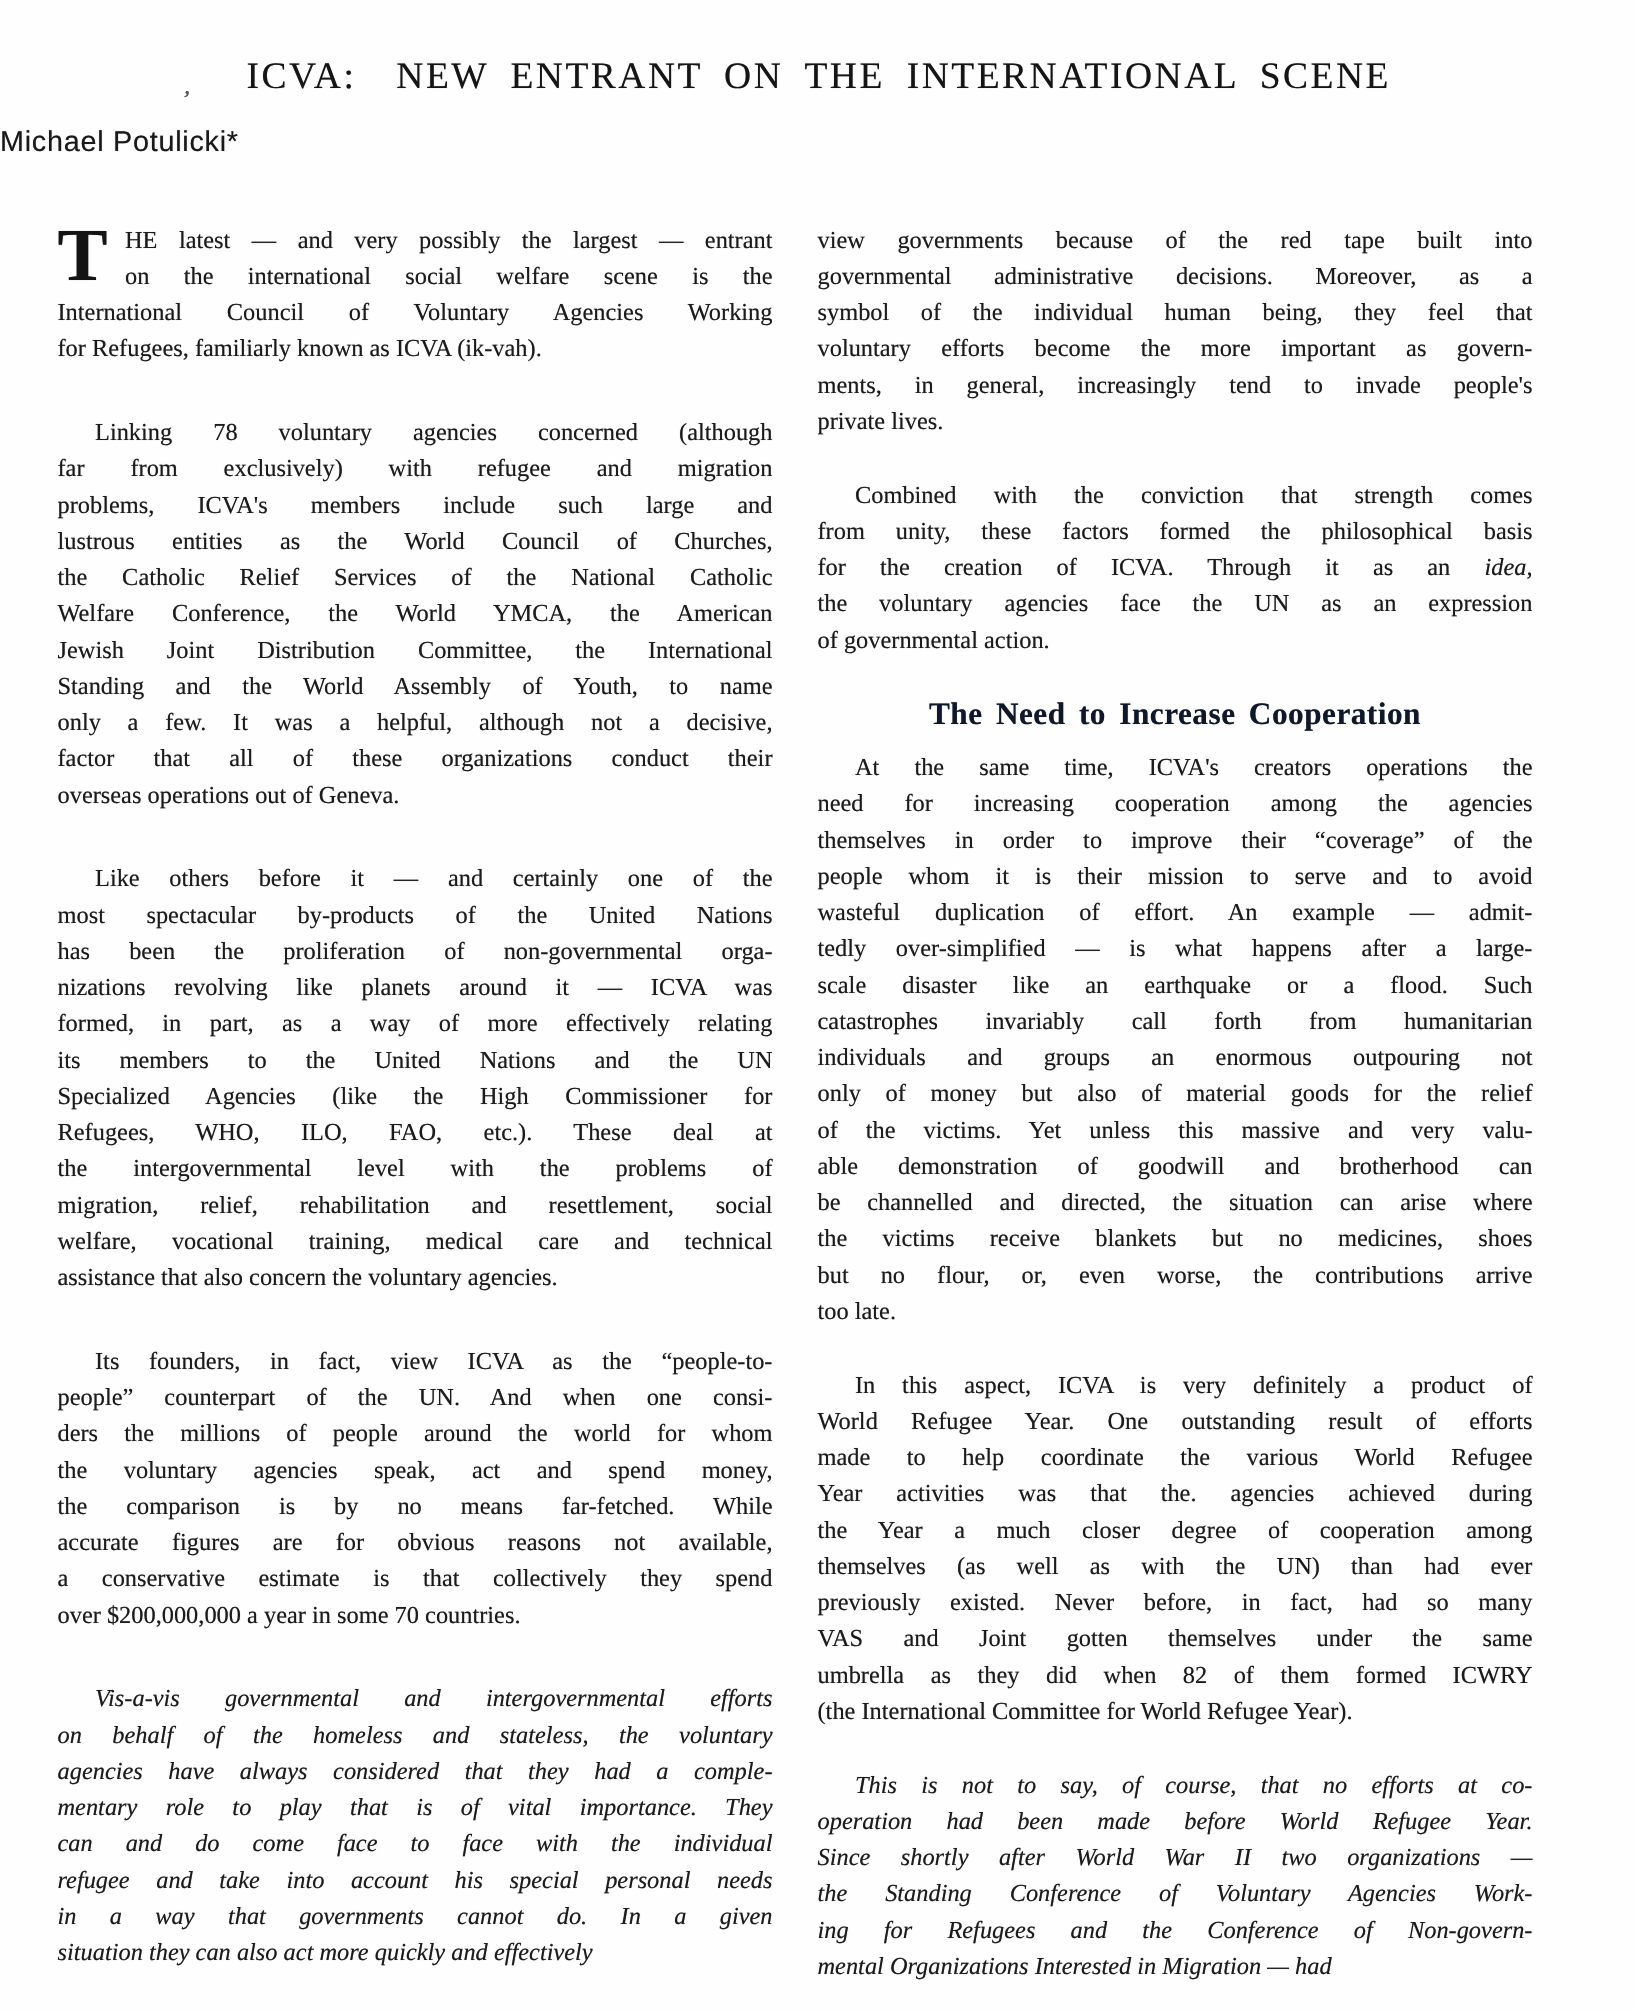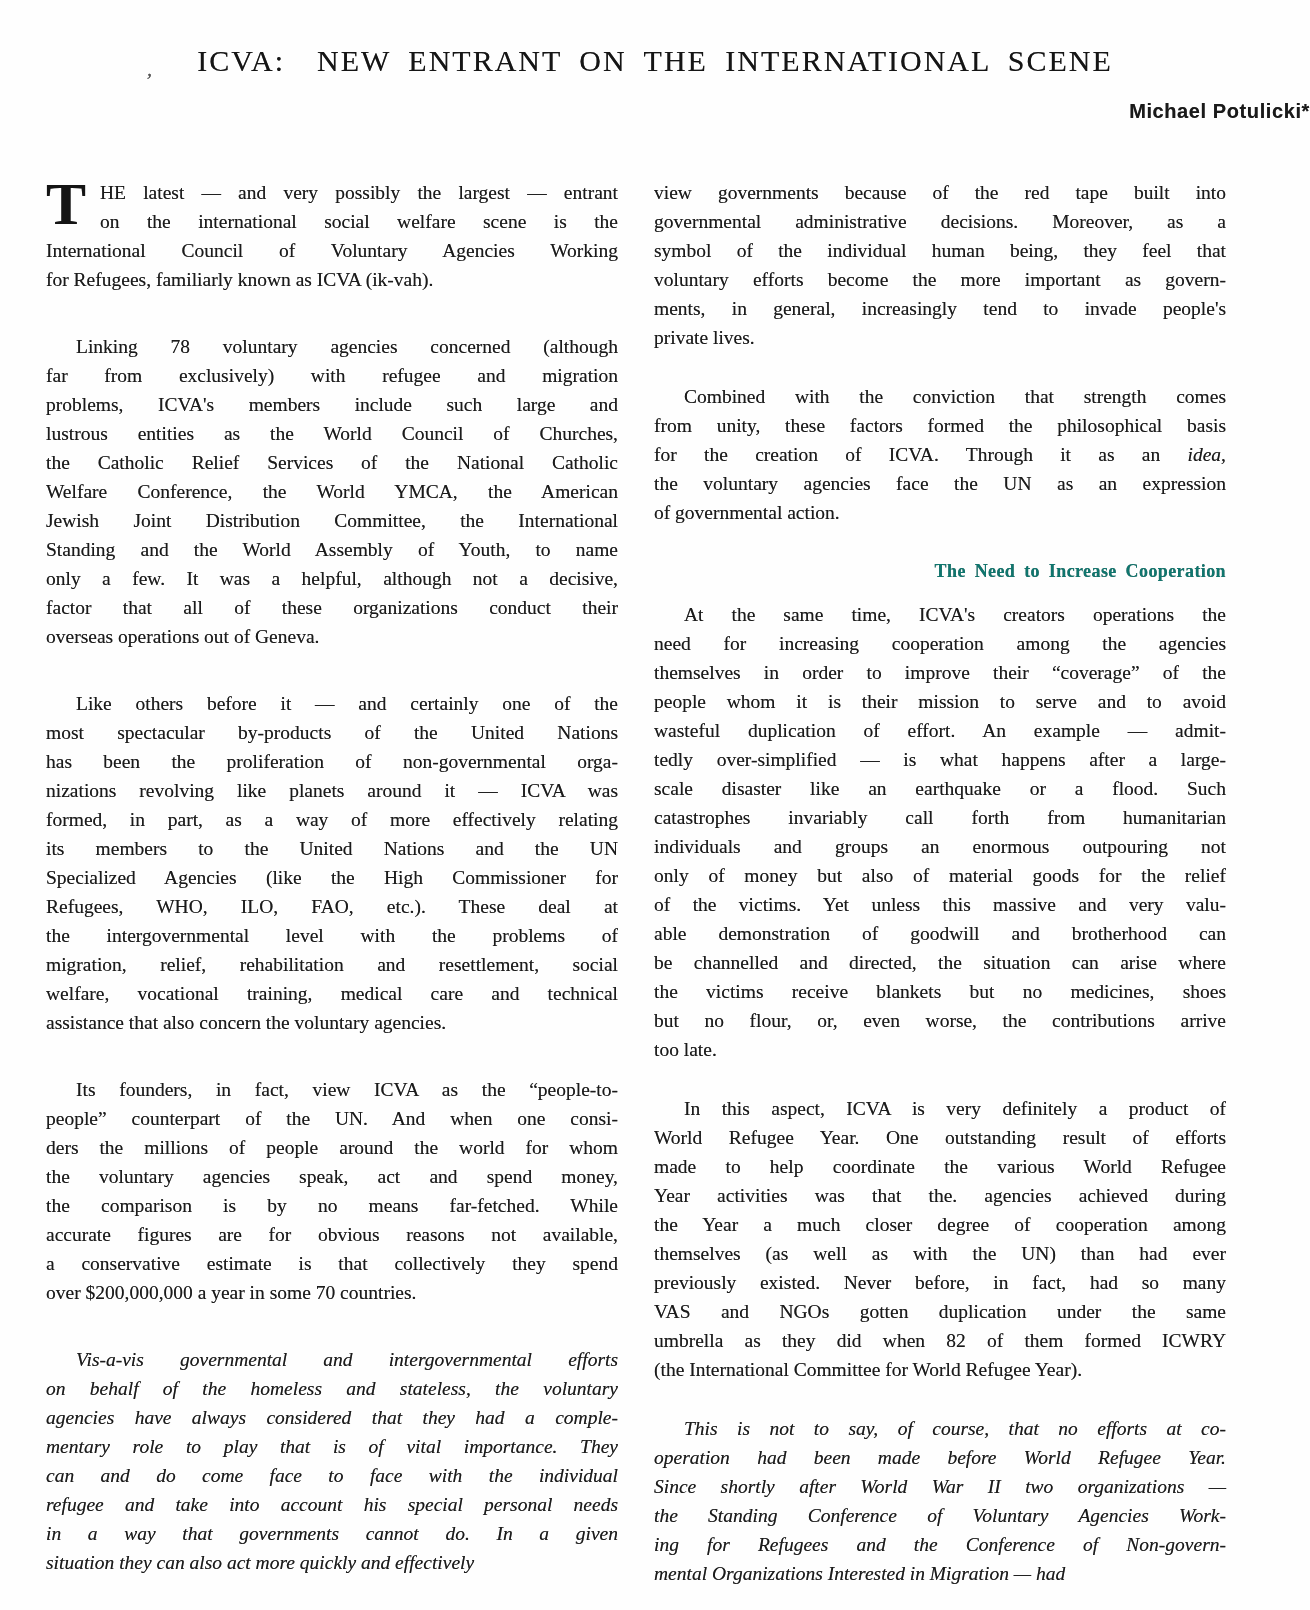--- a/index.html
+++ b/index.html
@@ -26,24 +26,24 @@
   .speck {
     position: absolute;
     left: 148px;
     top: 58px;
     font-size: 20px;
     color: #555;
     transform: rotate(8deg);
   }
   .author {
     margin-top: 22px;
-    text-align: right;
+    text-align: left;
     font-family: "Liberation Sans", sans-serif;
-    font-weight: 700;
-    font-size: 20px;
+    font-weight: 400;
+    font-size: 23px;
     letter-spacing: 0.6px;
     color: #1a1a1a;
   }
   .columns {
     position: absolute;
     top: 178px;
     left: 46px;
     display: flex;
     gap: 36px;
   }
@@ -63,27 +63,27 @@
   .dropcap {
     position: absolute;
     left: 0;
     top: -3px;
     font-size: 60px;
     line-height: 58px;
     font-weight: 700;
     color: #141414;
   }
   .heading {
-    text-align: right;
+    text-align: center;
     font-weight: 700;
-    font-size: 18px;
+    font-size: 25px;
     letter-spacing: 0.4px;
     word-spacing: 4px;
     margin: 20px 0 14px 0;
-    color: #0f766e;
+    color: #0f172a;
   }
   i { }
 </style>
 </head>
 <body>
 
 <div class="page">
   <span class="speck">,</span>
   <div class="title">ICVA: NEW ENTRANT ON THE INTERNATIONAL SCENE</div>
   <div class="author">Michael Potulicki*</div>
@@ -180,21 +180,21 @@
           <div class="line last"><span>too late.</span></div>
         </div>
         <div class="para">
           <div class="line indent"><span>In this aspect, ICVA is very definitely a product of</span></div>
           <div class="line"><span>World Refugee Year. One outstanding result of efforts</span></div>
           <div class="line"><span>made to help coordinate the various World Refugee</span></div>
           <div class="line"><span>Year activities was that the. agencies achieved during</span></div>
           <div class="line"><span>the Year a much closer degree of cooperation among</span></div>
           <div class="line"><span>themselves (as well as with the UN) than had ever</span></div>
           <div class="line"><span>previously existed. Never before, in fact, had so many</span></div>
-          <div class="line"><span>VAS and NGOs gotten duplication under the same</span></div>
+          <div class="line"><span>VAS and Joint gotten themselves under the same</span></div>
           <div class="line"><span>umbrella as they did when 82 of them formed ICWRY</span></div>
           <div class="line last"><span>(the International Committee for World Refugee Year).</span></div>
         </div>
         <div class="para">
           <div class="line indent"><span>This is not to say, of course, that no efforts at co-</span></div>
           <div class="line"><span>operation had been made before World Refugee Year.</span></div>
           <div class="line"><span>Since shortly after World War II two organizations —</span></div>
           <div class="line"><span>the Standing Conference of Voluntary Agencies Work-</span></div>
           <div class="line"><span>ing for Refugees and the Conference of Non-govern-</span></div>
           <div class="line last"><span>mental Organizations Interested in Migration — had</span></div>

